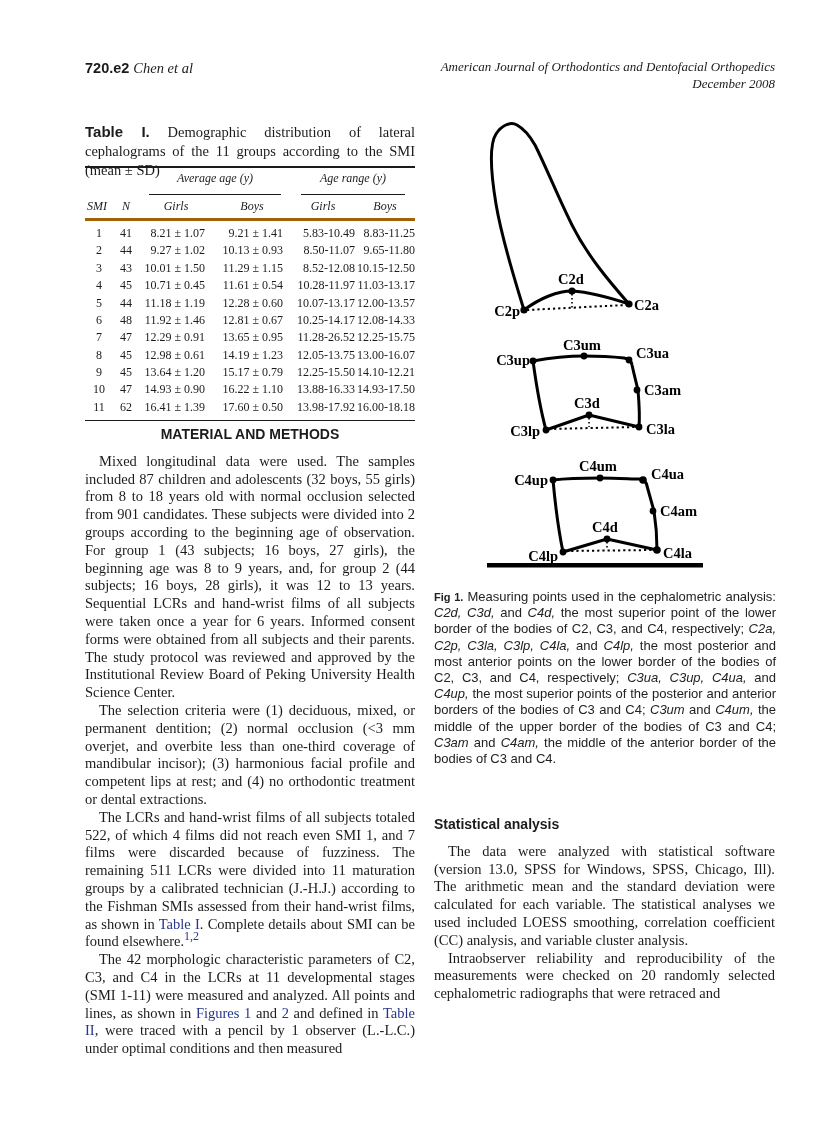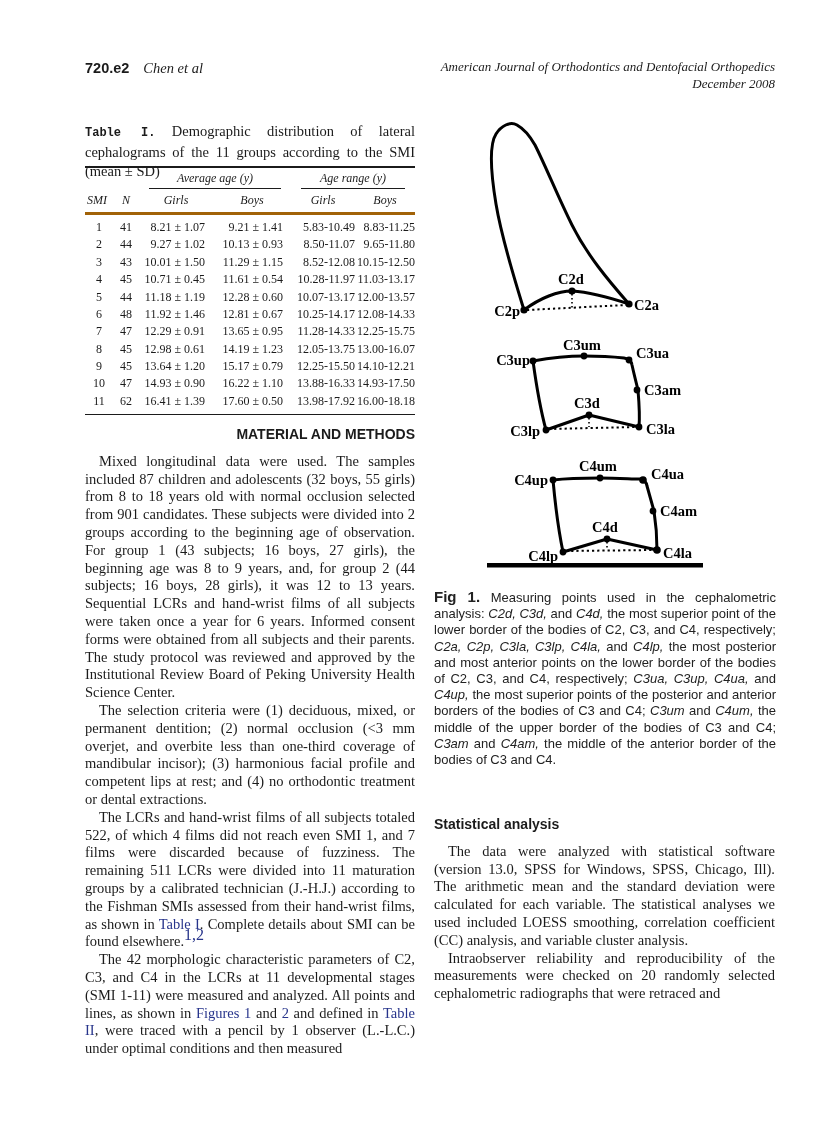--- a/index.html
+++ b/index.html
@@ -3,62 +3,62 @@
 <meta charset="utf-8">
 <style>
   html,body{margin:0;padding:0;background:#e8e8e8;}
   #page{position:relative;width:838px;height:1122px;background:#ffffff;margin:0 auto;
         font-family:"Liberation Serif",serif;color:#1b1b1b;overflow:hidden;}
   .abs{position:absolute;}
 
   
   #hdr-left{left:85px;top:60px;font-size:14.5px;}
   #hdr-left .pgnum{font-family:"Liberation Sans",sans-serif;font-weight:bold;}
-  #hdr-left .auth{font-style:italic;margin-left:14px;}
+  #hdr-left .auth{font-style:italic;margin-left:4px;}
   #hdr-right{right:63px;top:58px;text-align:right;font-style:italic;font-size:13px;line-height:17px;}
 
   
   #tbl-cap{left:85px;top:122px;width:330px;font-size:14.5px;line-height:19px;text-align:justify;}
-  #tbl-cap .tlabel{font-family:Liberation Mono, monospace;font-weight:bold;font-size:12px;}
+  #tbl-cap .tlabel{font-family:Liberation Sans, sans-serif;font-weight:bold;font-size:15px;}
   #tbl-wrap{left:85px;top:166px;width:330px;}
   table{border-collapse:collapse;width:330px;font-size:12px;
         border-top:2px solid #1b1b1b;border-bottom:1.5px solid #1b1b1b;}
   th{font-weight:normal;font-style:italic;padding:1px 0;}
   th.grp{padding:3px 10px 1px;}
-  th.grp .ul{display:block;border-bottom:1px solid #1b1b1b;padding-bottom:2px;}
+  th.grp .ul{display:block;border-bottom:1px solid #1b1b1b;padding-bottom:8px;}
   tr.colhead th{border-bottom:3px solid #a16207;padding:3px 0 4px;text-align:center;}
   tr.colhead th:first-child{text-align:left;padding-left:2px;}
   td{padding:1.2px 0;text-align:right;white-space:nowrap;}
   td:nth-child(1){text-align:center;}
   td:nth-child(2){text-align:center;}
   td:nth-child(3),td:nth-child(4){padding-right:8px;}
   tbody tr:first-child td{padding-top:5px;}
   tbody tr:last-child td{padding-bottom:5px;}
 
   
   .bodycol{font-size:14.5px;line-height:17.8px;text-align:justify;}
   #leftcol{left:85px;top:426px;width:330px;}
   #rightcol{left:434px;top:806px;width:341px;}
   .head1{font-family:"Liberation Sans",sans-serif;font-weight:bold;font-size:14px;
-         text-align:right;margin:0 0 9px 0;}
+         text-align:center;margin:0 0 9px 0;}
   .head2{font-family:"Liberation Sans",sans-serif;font-weight:bold;font-size:14px;
          text-align:left;margin:10px 0 9px 0;}
   p.par{margin:0;text-indent:14px;}
   p.par.noindent{text-indent:0;}
   .seg-i{font-style:italic;}
   .seg-b{font-weight:bold;}
   a.seg-link{color:#27348b;text-decoration:none;cursor:pointer;}
-  sup.seg-sup{font-size:16px;line-height:0;}
+  sup.seg-sup{font-size:12px;line-height:0;}
   sup.seg-sup a{color:#27348b;text-decoration:none;}
 
   
   #fig-svg{left:430px;top:108px;width:360px;height:482px;}
   #fig-cap{left:434px;top:589px;width:342px;font-family:"Liberation Sans",sans-serif;
            font-size:13px;line-height:16.2px;text-align:justify;color:#222;}
-  #fig-cap .seg-b{font-size:15px;margin-top:21px;}
+  #fig-cap .seg-b{font-size:11px;margin-top:21px;}
   .fig-label{font-family:"Liberation Serif",serif;font-weight:bold;font-size:14.5px;fill:#000;}
 </style>
 </head>
 <body>
 
 <div id="page">
 
   <div class="abs" id="hdr-left">
     <span class="pgnum">720.e2</span><span class="auth">Chen et al</span>
   </div>
@@ -147,21 +147,21 @@
             <td>11.92 ± 1.46</td>
             <td>12.81 ± 0.67</td>
             <td>10.25-14.17</td>
             <td>12.08-14.33</td>
           </tr>
           <tr>
             <td>7</td>
             <td>47</td>
             <td>12.29 ± 0.91</td>
             <td>13.65 ± 0.95</td>
-            <td>11.28-14.33</td>
+            <td>11.28-26.52</td>
             <td>12.25-15.75</td>
           </tr>
           <tr>
             <td>8</td>
             <td>45</td>
             <td>12.98 ± 0.61</td>
             <td>14.19 ± 1.23</td>
             <td>12.05-13.75</td>
             <td>13.00-16.07</td>
           </tr>

